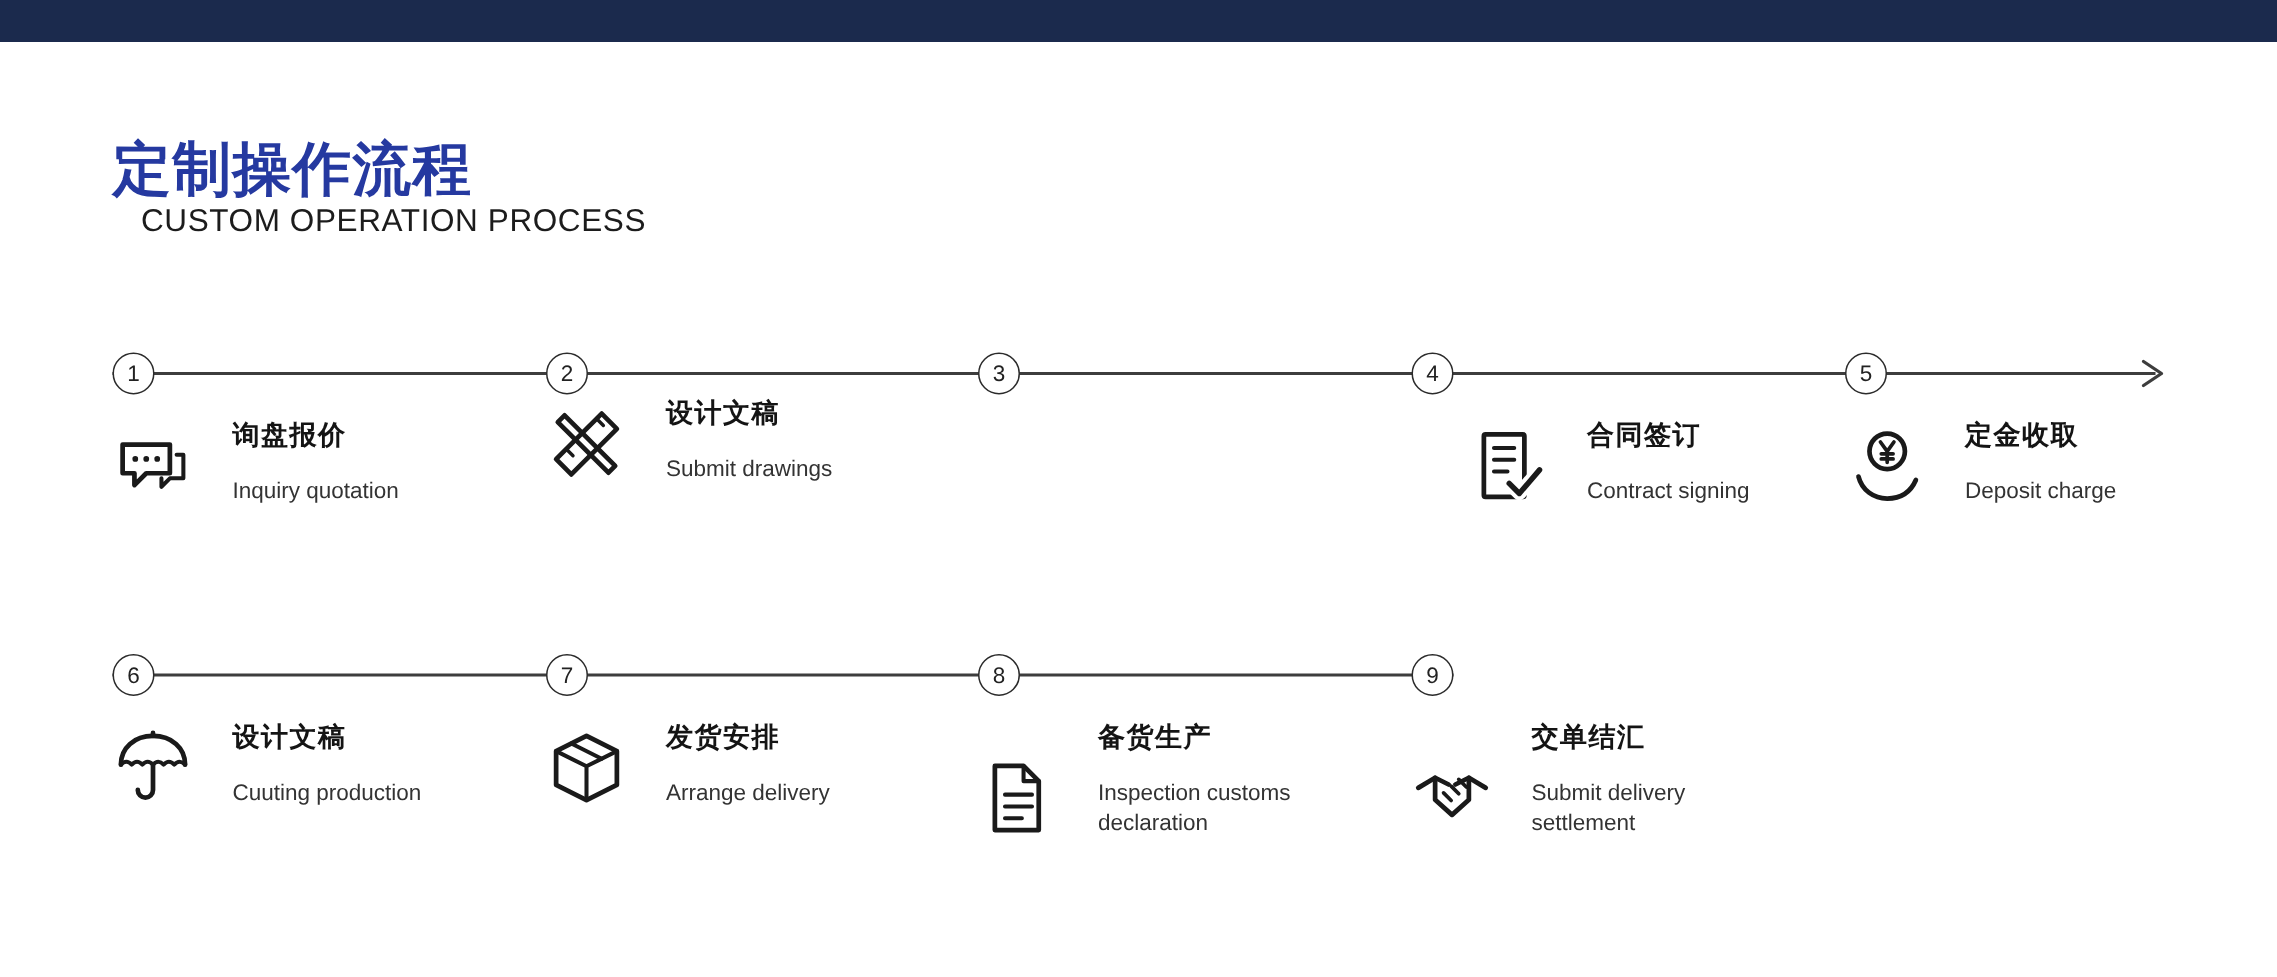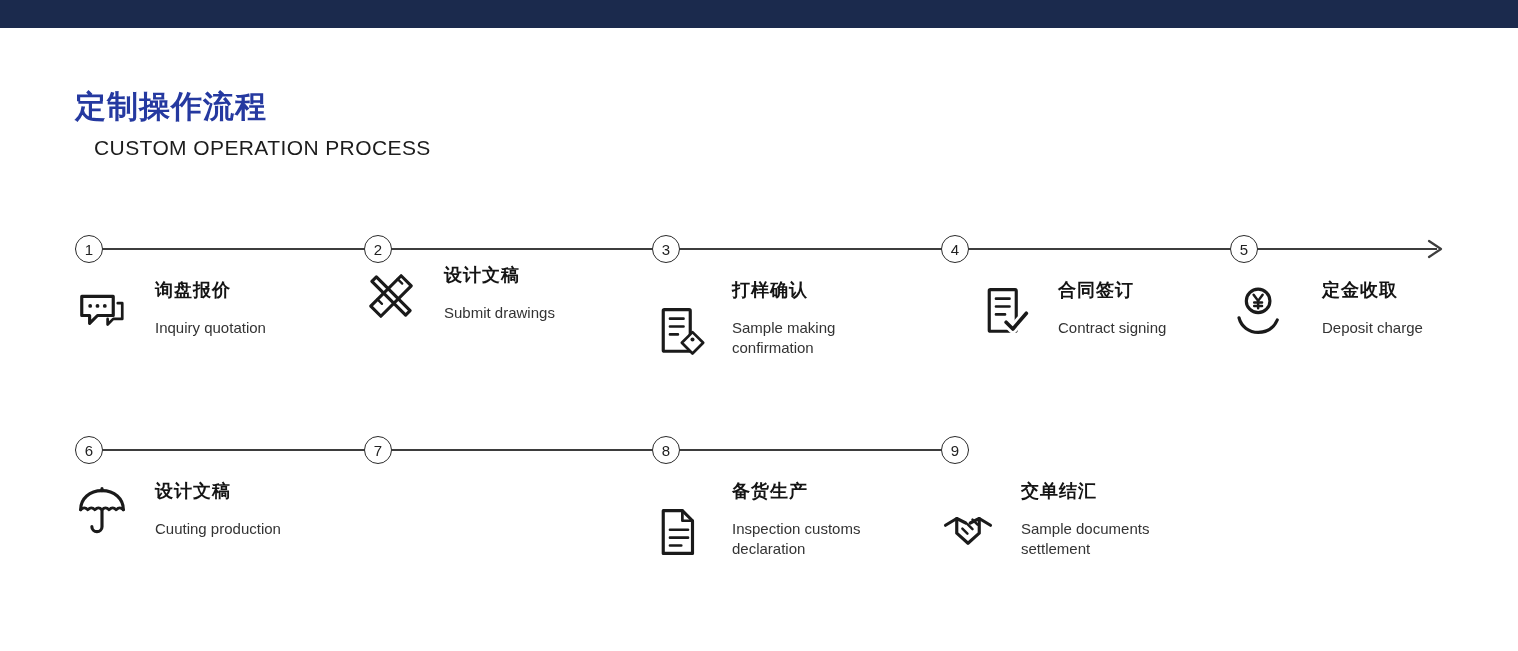--- a/index.html
+++ b/index.html
@@ -7,21 +7,21 @@
     --title_blue:#2539a0;
     --line_color:#3d3d3d;
     --text_dark:#141414;
     --text_muted:#333333;
     --icon_color:#1a1a1a;
   }
   *{box-sizing:border-box;margin:0;padding:0;}
   body{background:#fff;font-family:"Liberation Sans","DejaVu Sans",sans-serif;}
   .stage{position:relative;width:1518px;height:651px;background:#fff;overflow:hidden;}
   .topbar{position:absolute;left:0;top:0;width:100%;height:28px;background:var(--topbar_bg);}
-  .page-title{position:absolute;left:75px;top:86px;font-size:31px;font-weight:700;color:var(--title_blue);letter-spacing:1px;}
+  .page-title{position:absolute;left:75px;top:86px;font-size:39px;font-weight:700;color:var(--title_blue);letter-spacing:1px;}
   .page-subtitle{position:absolute;left:75px;top:136px;font-size:21px;font-weight:400;color:#1c1c1c;letter-spacing:.4px;margin-left:19px;}
   .tl-line{position:absolute;height:1.5px;background:var(--line_color);z-index:1;}
   .tl-arrow{position:absolute;z-index:1;}
   .node{position:absolute;width:28px;height:28px;border:1.6px solid #2b2b2b;border-radius:50%;background:#fff;
         display:flex;align-items:center;justify-content:center;font-size:15px;color:#222;z-index:2;}
   .step{position:absolute;display:flex;align-items:flex-end;z-index:2;}
   .step-icon{width:54px;height:54px;margin-top:4px;flex:0 0 54px;}
   .step-icon svg{display:block;}
   .step-text{margin-left:26px;width:160px;}
   .zh{font-size:18px;font-weight:700;color:var(--text_dark);letter-spacing:1px;line-height:1.2;}
@@ -78,51 +78,37 @@
         <path d="M12 27 l4 4 M30 9 l4 4" stroke-width="2"></path>
         <path d="M7 11 L11 7 L41 37 L37 41 Z"></path>
       </svg>
     </div>
     <div class="step-text">
       <div class="zh">设计文稿</div>
       <div class="en">Submit drawings</div>
     </div>
   </div>
 
-  <div class="step" style="left:652px;top:280px;">
-    <div class="step-icon">
-      <svg width="54" height="54" viewBox="0 0 48 48" fill="none" stroke="#1a1a1a" stroke-width="2.8" stroke-linecap="round" stroke-linejoin="round">
-        <rect x="10" y="5" width="24" height="37" rx="1"></rect>
-        <path d="M16 13 h12 M16 20 h12 M16 27 h7" stroke-width="2.4"></path>
-        <path d="M26.5 34.5 l9.5 -9.5 9.5 9.5 -9.5 9.5 z" fill="#fff" stroke-width="2.4"></path>
-        <circle cx="36" cy="31.5" r="1.8" fill="#1a1a1a" stroke="none"></circle>
-      </svg>
-    </div>
-    <div class="step-text">
-      <div class="zh">打样确认</div>
-      <div class="en">Sample making confirmation</div>
-    </div>
-  </div>
 
   <div class="step" style="left:978px;top:280px;">
     <div class="step-icon">
       <svg width="54" height="54" viewBox="0 0 48 48" fill="none" stroke="#1a1a1a" stroke-width="2.8" stroke-linecap="round" stroke-linejoin="round">
         <rect x="10" y="5" width="24" height="37" rx="1"></rect>
         <path d="M16 13 h12 M16 20 h12 M16 27 h8" stroke-width="2.4"></path>
         <path d="M25 34 l6 6 L43 26" stroke="#fff" stroke-width="8"></path>
         <path d="M25 34 l6 6 L43 26" stroke-width="3.2"></path>
       </svg>
     </div>
     <div class="step-text">
       <div class="zh">合同签订</div>
       <div class="en">Contract signing</div>
     </div>
   </div>
 
-  <div class="step" style="left:1230px;top:280px;gap:12px;">
+  <div class="step" style="left:1230px;top:280px;">
     <div class="step-icon">
       <svg width="54" height="54" viewBox="0 0 48 48" fill="none" stroke="#1a1a1a" stroke-width="2.8" stroke-linecap="round" stroke-linejoin="round">
         <circle cx="25" cy="15" r="10.5"></circle>
         <path d="M21 9.5 l4 5.5 4 -5.5 M25 15 v6.5 M21.5 16.5 h7 M21.5 19.5 h7" stroke-width="2.2"></path>
         <path d="M8 30 c2 8 9 13 17 13 8 0 14 -4 17 -11"></path>
       </svg>
     </div>
     <div class="step-text">
       <div class="zh">定金收取</div>
       <div class="en">Deposit charge</div>
@@ -136,20 +122,33 @@
         <path d="M5 22 q3.2 -3.5 6.4 0 q3.1 -3.5 6.3 0 q3.1 -3.5 6.3 0 q3.1 -3.5 6.3 0 q3.1 -3.5 6.3 0 q3.1 -3.5 6.4 0" stroke-width="2.4"></path>
         <path d="M24 5 V3.2 M24 22 v15 a4.5 4.5 0 0 1 -9 0"></path>
       </svg>
     </div>
     <div class="step-text">
       <div class="zh">设计文稿</div>
       <div class="en">Cuuting production</div>
     </div>
   </div>
 
+  <div class="step" style="left:364px;top:481px;">
+    <div class="step-icon">
+      <svg width="54" height="54" viewBox="0 0 48 48" fill="none" stroke="#1a1a1a" stroke-width="2.8" stroke-linecap="round" stroke-linejoin="round">
+        <path d="M24 5 L42 14 V34 L24 43 L6 34 V14 Z"></path>
+        <path d="M6 14 L24 23 L42 14 M24 23 V43" stroke-width="2.4"></path>
+        <path d="M15 9.5 L33 18.5" stroke-width="2.4"></path>
+      </svg>
+    </div>
+    <div class="step-text">
+      <div class="zh">发货安排</div>
+      <div class="en">Arrange delivery</div>
+    </div>
+  </div>
 
   <div class="step" style="left:652px;top:481px;">
     <div class="step-icon">
       <svg width="54" height="54" viewBox="0 0 48 48" fill="none" stroke="#1a1a1a" stroke-width="2.8" stroke-linecap="round" stroke-linejoin="round">
         <path d="M10 5 h17 l9 9 v29 H10 z"></path>
         <path d="M27 5 v9 h9" stroke-width="2.4"></path>
         <path d="M16 22 h16 M16 29 h16 M16 36 h10" stroke-width="2.4"></path>
       </svg>
     </div>
     <div class="step-text">
@@ -162,17 +161,17 @@
     <div class="step-icon">
       <svg width="54" height="54" viewBox="0 0 48 48" fill="none" stroke="#1a1a1a" stroke-width="2.8" stroke-linecap="round" stroke-linejoin="round">
         <path d="M4 18 L14 12 L22 16"></path>
         <path d="M44 18 L34 12 L26 16"></path>
         <path d="M14 12 V25 L24 34 L34 25 V12"></path>
         <path d="M19 21 l4.5 4.5 M23.5 17 l4.5 4.5 M28 13 l4.5 4.5" stroke-width="2.2"></path>
       </svg>
     </div>
     <div class="step-text">
       <div class="zh">交单结汇</div>
-      <div class="en">Sample documents settlement</div>
+      <div class="en">Submit delivery settlement</div>
     </div>
   </div>
 
 </div>
 
 </body></html>

